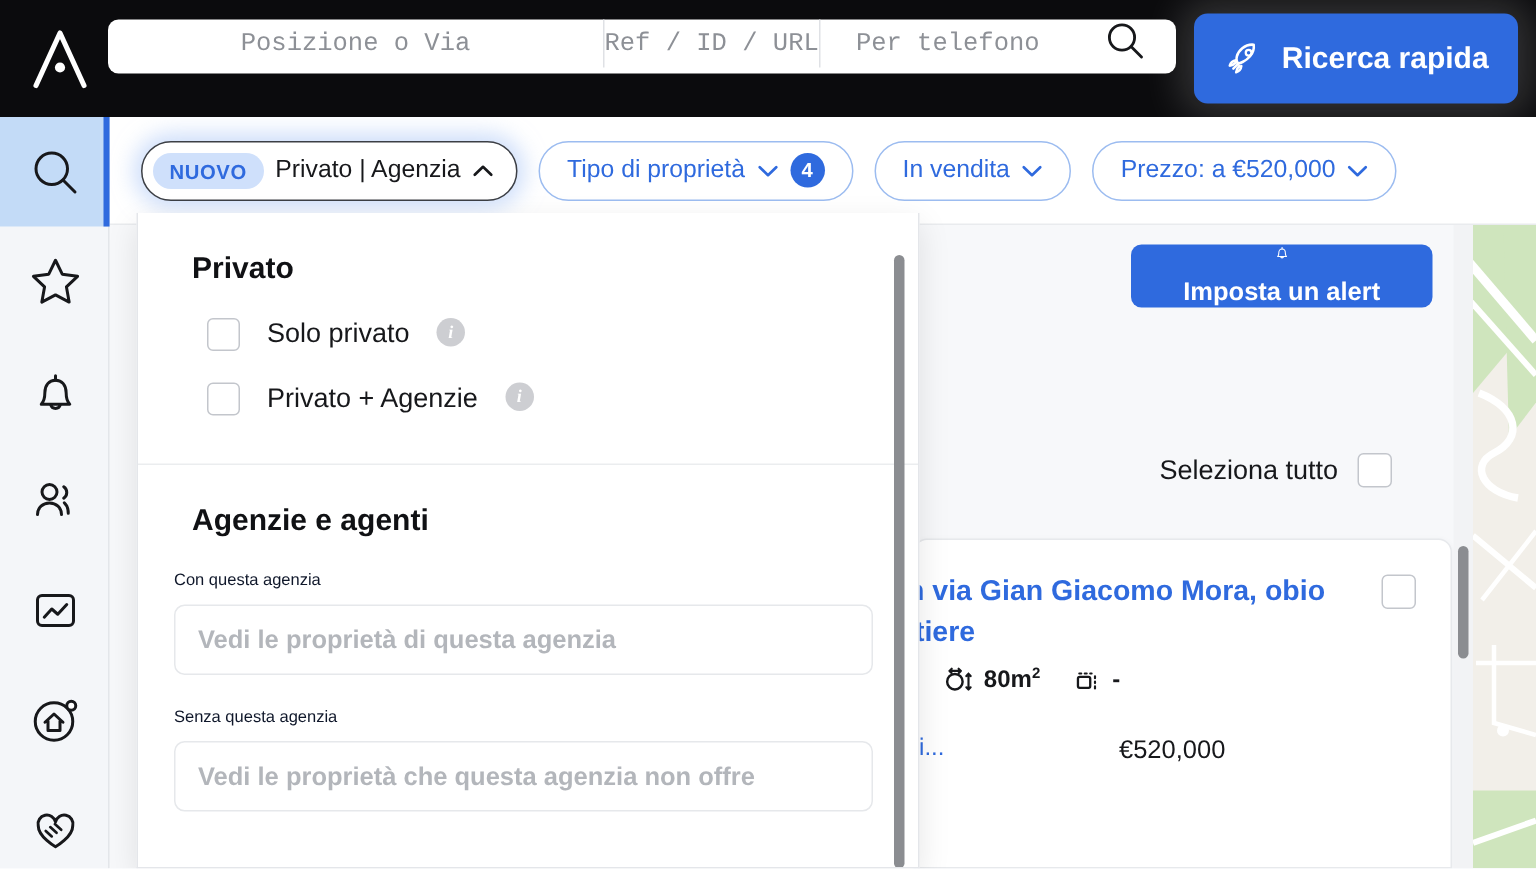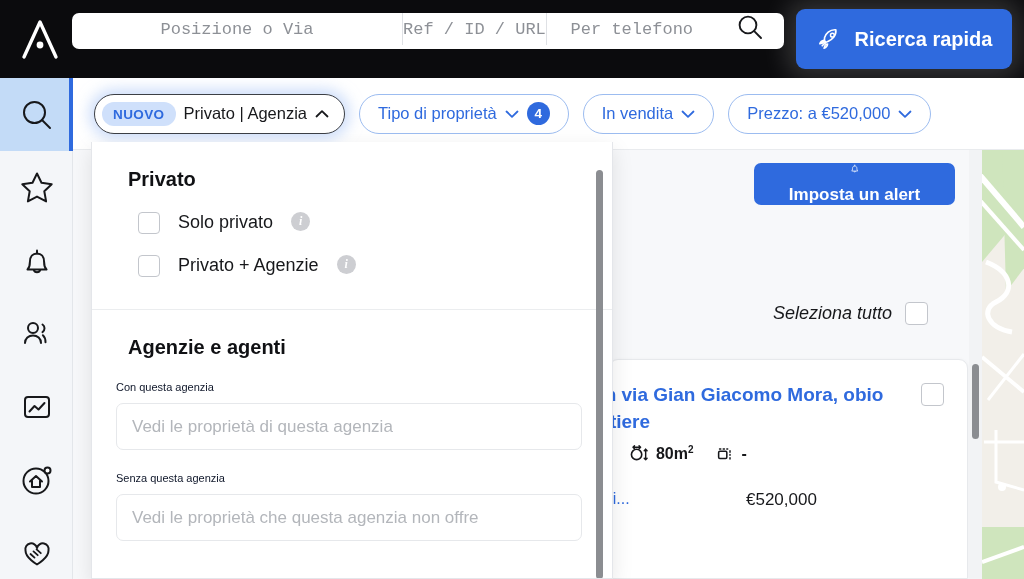--- a/index.html
+++ b/index.html
@@ -87,21 +87,21 @@
   
   .content { position:absolute; left:73px; top:142px; width:951px; height:437px; background:#f7f8fa; }
   .alertbtn {
     position:absolute; left:681px; top:21px; width:201px; height:42px;
     background:#2f6ade; border-radius:7px; color:#fff;
     display:flex; align-items:center; justify-content:center; gap:11px;
     font-size:17px; font-weight:600; cursor:pointer;flex-direction:column;
   }
   .selectall {
     position:absolute; left:700px; top:160px; display:flex; align-items:center; gap:13px;
-    font-size:18px; color:#17181b; font-weight:500;font-style:italic;
+    font-size:18px; color:#17181b; font-weight:500;
   }
   .cbox { width:23px; height:23px; border:1.4px solid #c3c6cc; border-radius:4px; background:#fff; cursor:pointer; }
 
   .card {
     position:absolute; left:536px; top:217px; width:359px; height:220px;
     background:#fff; border:1px solid #e7e9ec; border-top-left-radius:9px; border-top-right-radius:9px;
     box-shadow:0 1px 4px rgba(0,0,0,.05);
   }
   .card-title {
     position:absolute; left:-56px; top:21px; width:330px;
@@ -142,21 +142,21 @@
   .info {
     width:19px; height:19px; border-radius:50%; background:#cdced2; color:#fff;
     font-size:12px; font-style:italic; font-weight:700; font-family:"Liberation Serif", serif;
     display:flex; align-items:center; justify-content:center;
   }
   .divider { height:1px; background:#ebedef; margin:32px 0 0 0; }
   .flabel { font-size:11px; color:#0f172a; margin:22px 0 0 24px; }
   .finput {
     margin:10px 0 0 24px; width:466px; height:47px; border:1px solid #e6e8eb; border-radius:7px;
     background:#fff; display:flex; align-items:center; padding-left:15px;
-    font-size:17px; color:#b3b6bb; cursor:text;
+    font-size:17px; color:#b3b6bb; cursor:text;font-weight:bold;
   }
   .panel-sb-thumb {
     position:absolute; right:9px; top:28px; width:7px; height:409px;
     background:#8b8d91; border-radius:4px; cursor:pointer;
   }
   svg { display:block; }
 </style>
 </head>
 <body>
 

